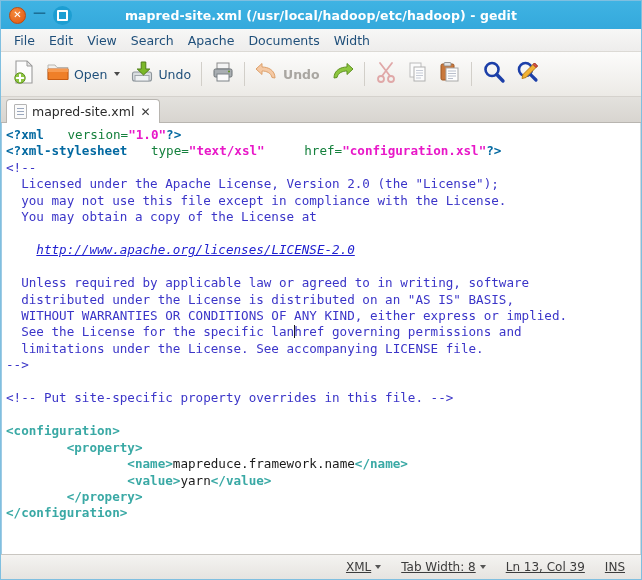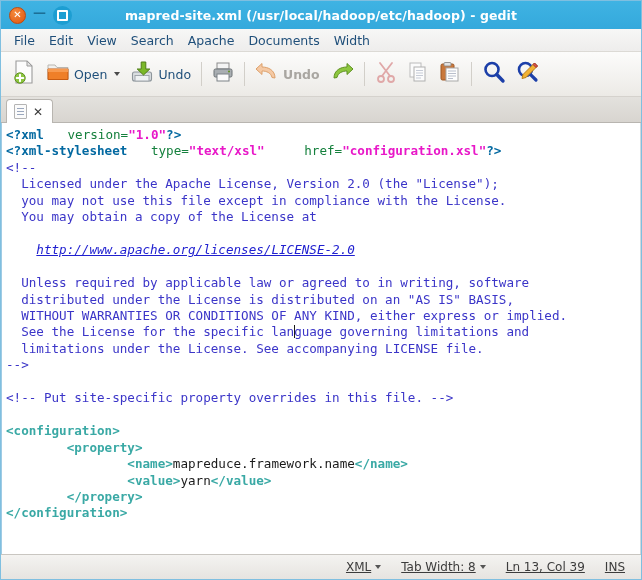--- a/index.html
+++ b/index.html
@@ -411,38 +411,39 @@
           <path d="M18.5 3 L21.5 6 L10 17.5 L6 18.5 L7 14.5 Z" fill="#f2b233" stroke="#b9801a" stroke-width="1"></path>
           <path d="M18.5 3 L21.5 6 L20 7.5 L17 4.5 Z" fill="#d9534f" stroke="#9e2f2c" stroke-width="0.9"></path>
         </svg>
       </span>
     </div>
   </div>
 
   <div id="tabstrip">
     <div class="tab">
       <span class="tab-doc-icon"></span>
+      <span>mapred-site.xml</span>
       <span class="tab-close">✕</span>
     </div>
   </div>
 
   <div id="editor-wrap">
     <pre id="code"><span class="c-pi">&lt;?xml </span><span class="c-attr">version=</span><span class="c-str">"1.0"</span><span class="c-pi">?&gt;</span>
 <span class="c-pi">&lt;?xml-stylesheet </span><span class="c-attr">type=</span><span class="c-str">"text/xsl"</span><span class="c-attr"> </span><span class="c-attr">href=</span><span class="c-str">"configuration.xsl"</span><span class="c-pi">?&gt;</span>
 <span class="c-comment">&lt;!--</span>
 <span class="c-comment">  Licensed under the Apache License, Version 2.0 (the "License");</span>
 <span class="c-comment">  you may not use this file except in compliance with the License.</span>
 <span class="c-comment">  You may obtain a copy of the License at</span>
 <span class="c-comment"></span>
 <span class="c-comment">    </span><span class="c-url">http://www.apache.org/licenses/LICENSE-2.0</span>
 <span class="c-comment"></span>
 <span class="c-comment">  Unless required by applicable law or agreed to in writing, software</span>
 <span class="c-comment">  distributed under the License is distributed on an "AS IS" BASIS,</span>
 <span class="c-comment">  WITHOUT WARRANTIES OR CONDITIONS OF ANY KIND, either express or implied.</span>
-<span class="c-comment">  See the License for the specific lan</span><span class="caretbar"></span><span class="c-comment">guage governing limitations and</span>
+<span class="c-comment">  See the License for the specific lan</span><span class="caretbar"></span><span class="c-comment">href governing permissions and</span>
 <span class="c-comment">  limitations under the License. See accompanying LICENSE file.</span>
 <span class="c-comment">--&gt;</span>
 <span class="c-text"></span>
 <span class="c-comment">&lt;!-- Put site-specific property overrides in this file. --&gt;</span>
 <span class="c-text"></span>
 <span class="c-tag">&lt;configuration&gt;</span>
 <span class="c-text">        </span><span class="c-tag">&lt;property&gt;</span>
 <span class="c-text">                </span><span class="c-tag">&lt;name&gt;</span><span class="c-text">mapreduce.framework.name</span><span class="c-tag">&lt;/name&gt;</span>
 <span class="c-text">                </span><span class="c-tag">&lt;value&gt;</span><span class="c-text">yarn</span><span class="c-tag">&lt;/value&gt;</span>
 <span class="c-text">        </span><span class="c-tag">&lt;/propery&gt;</span>

